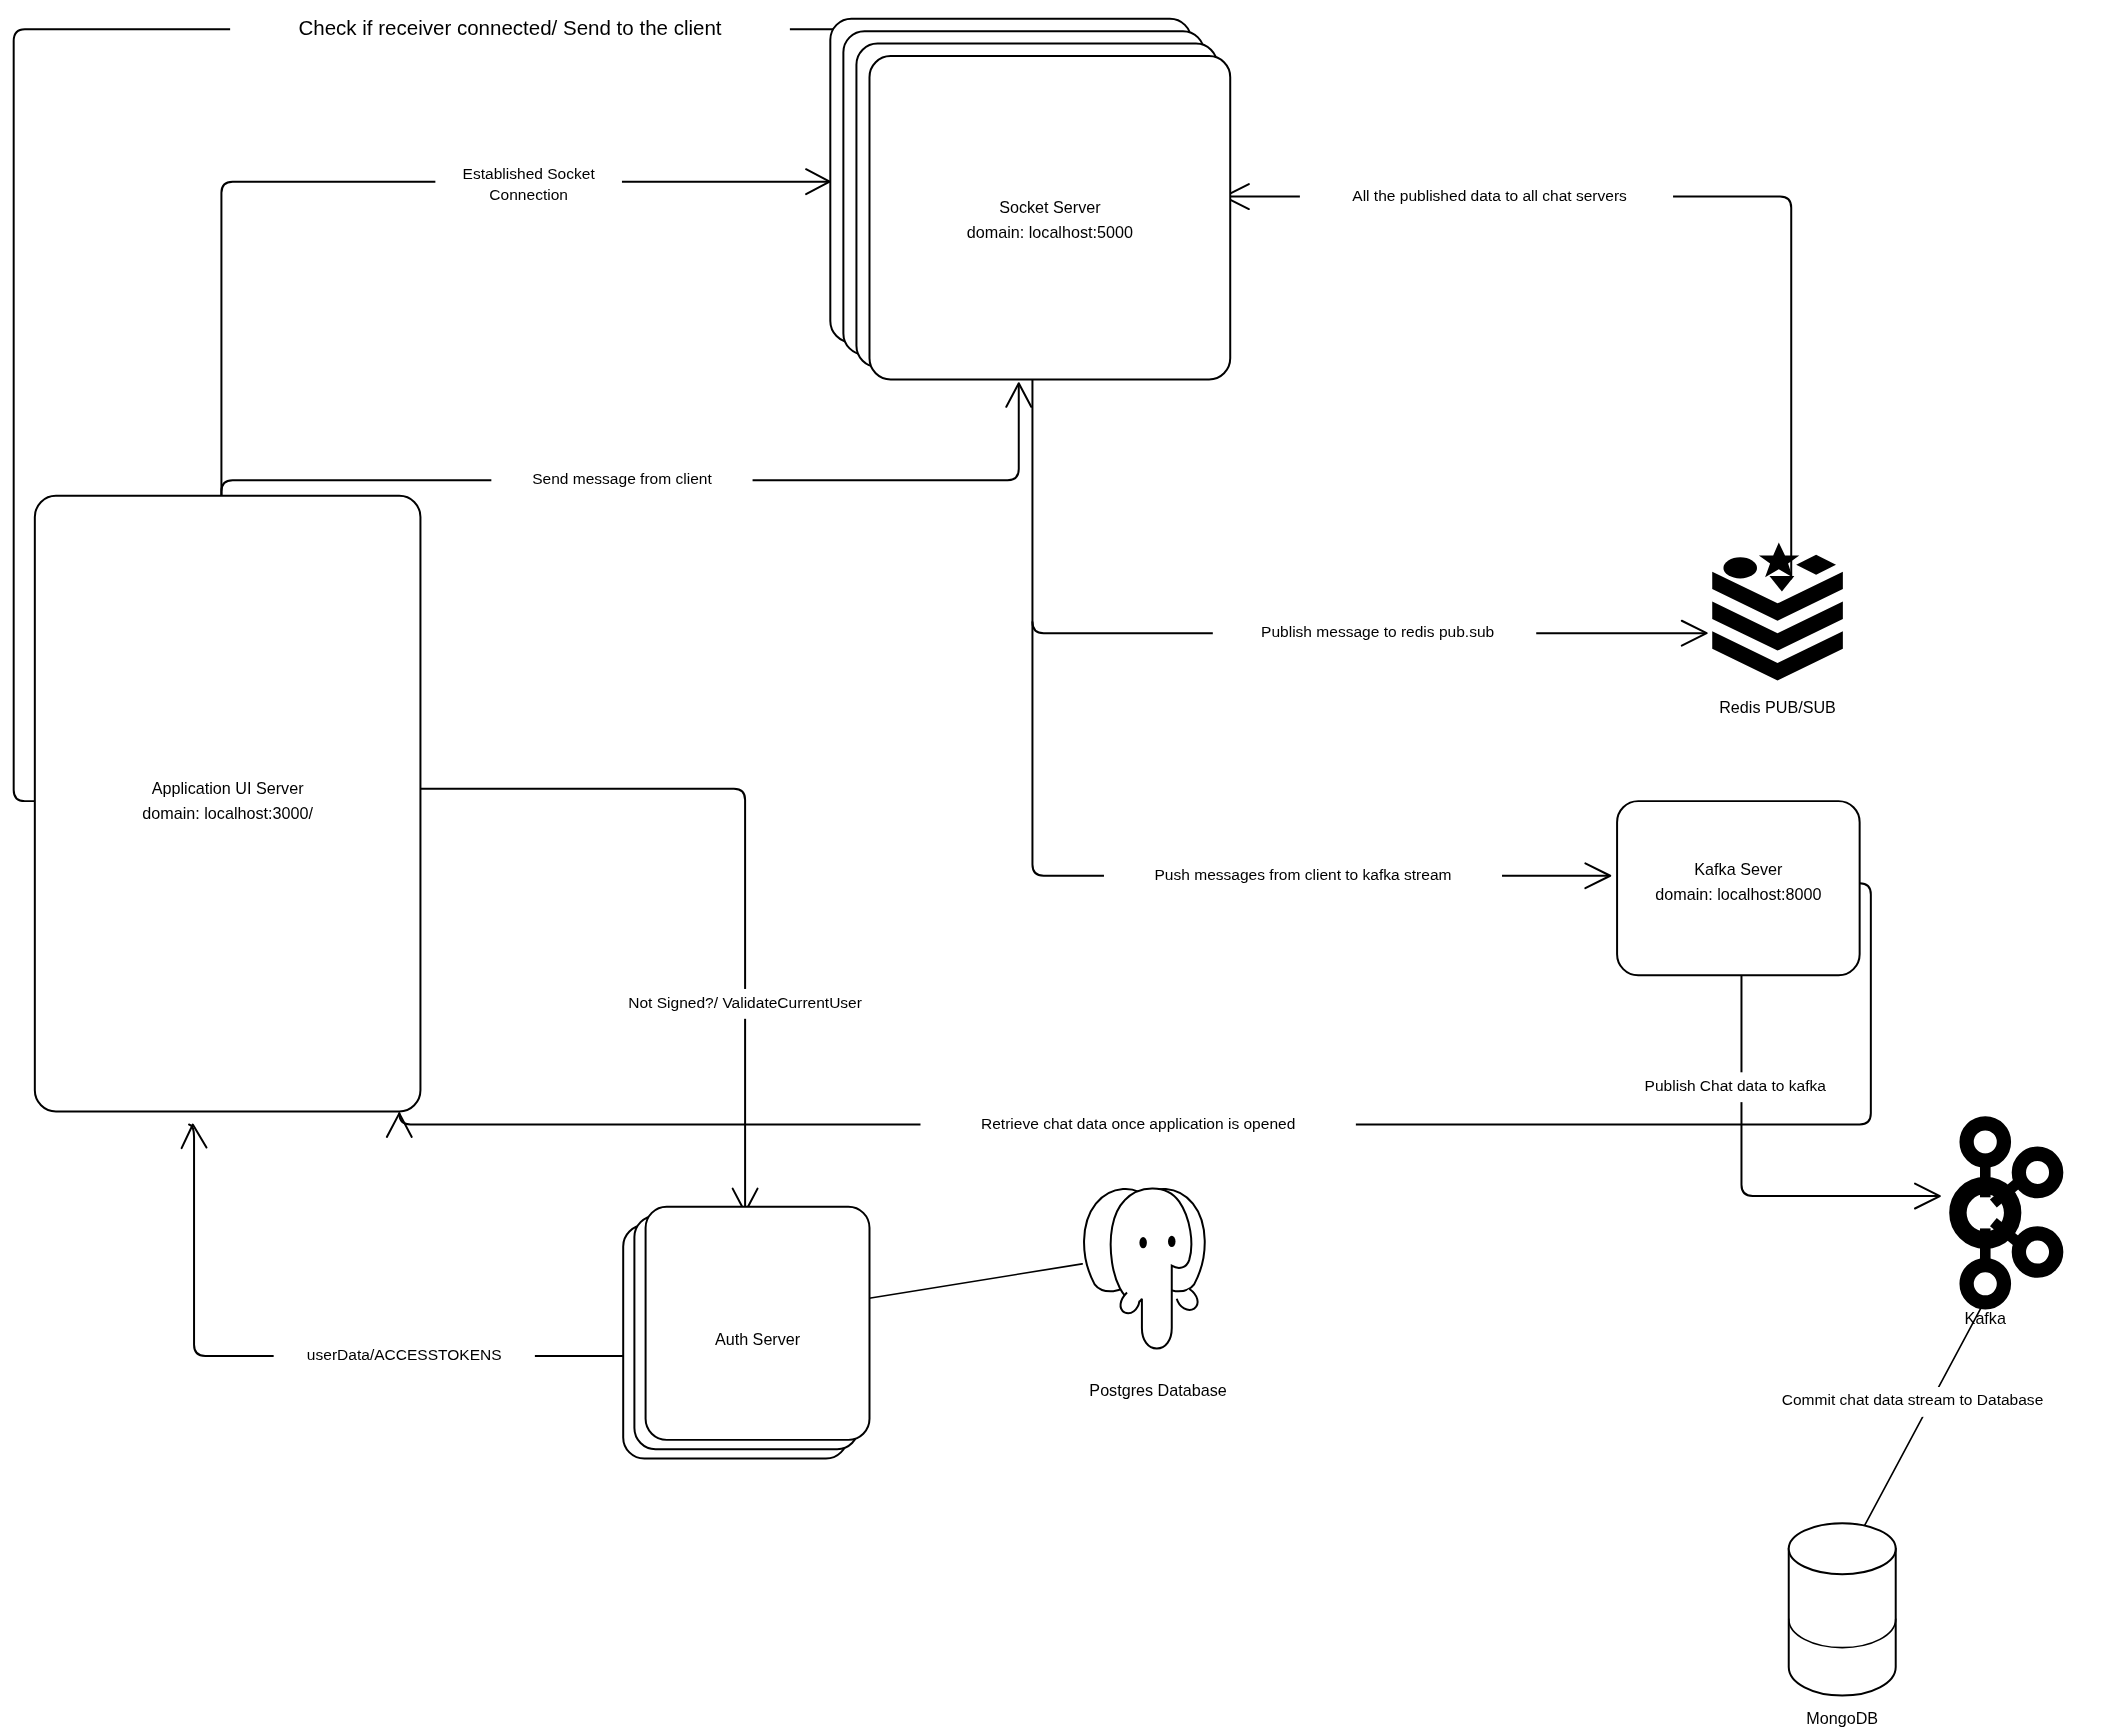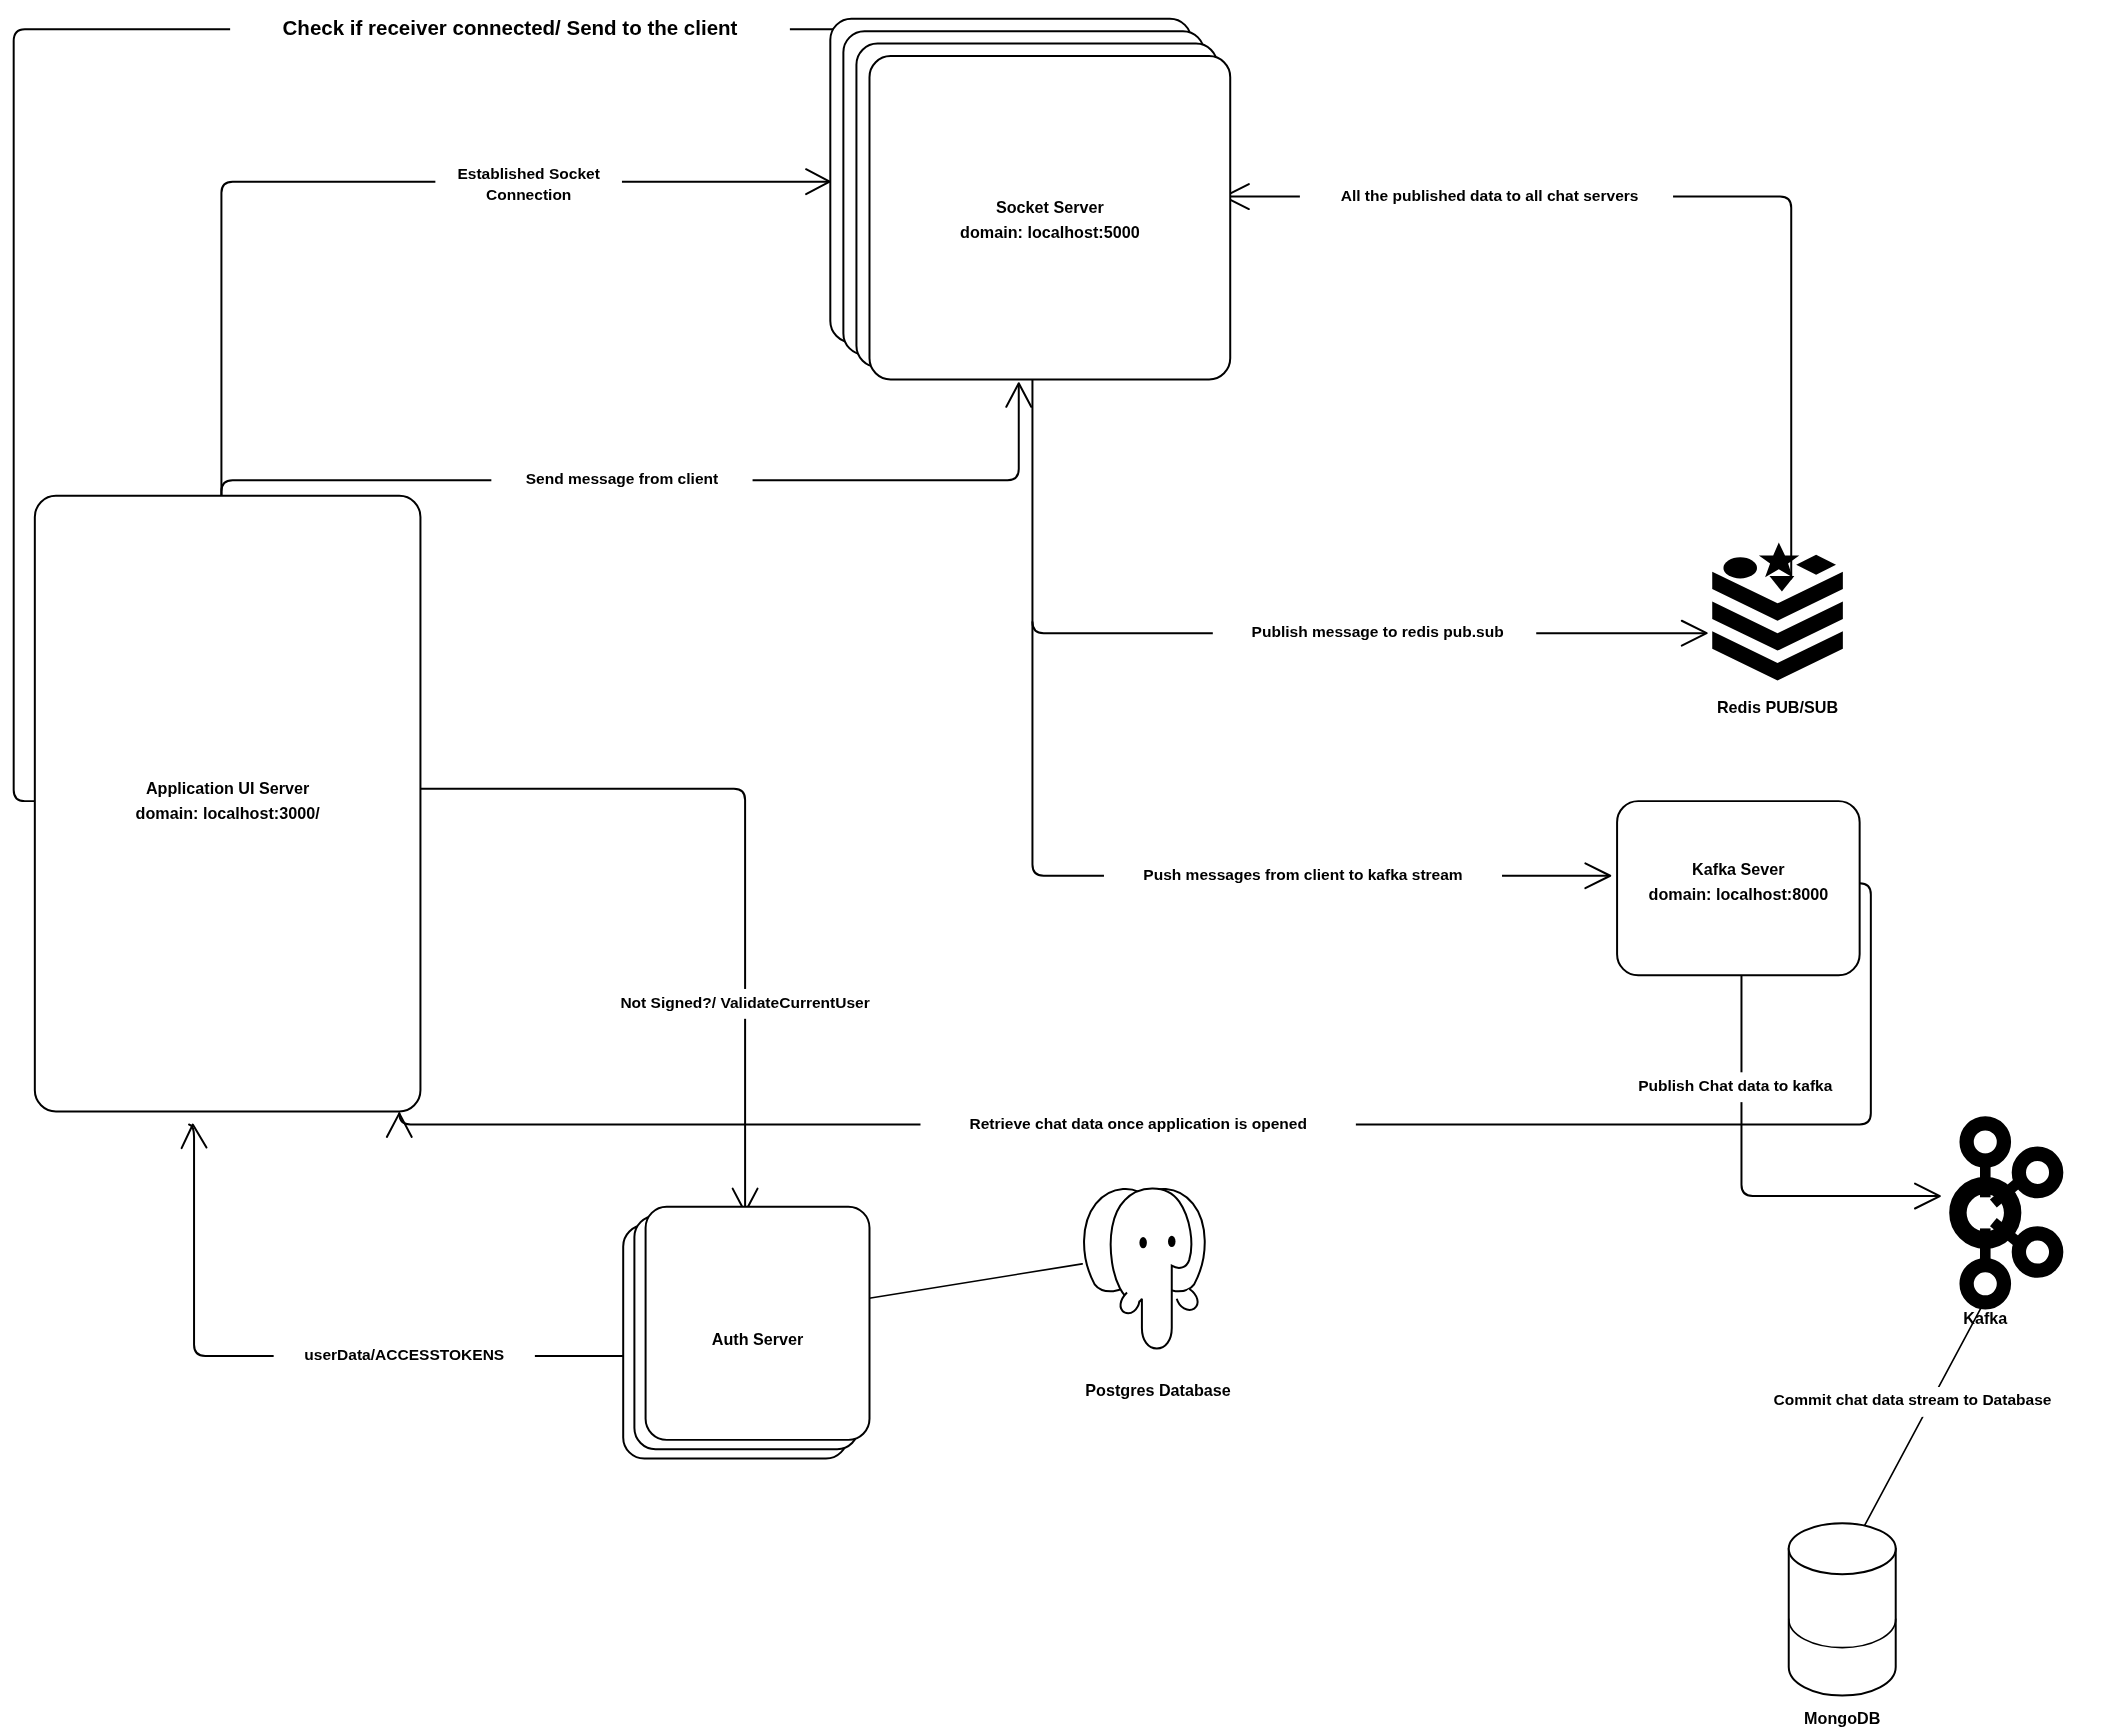--- a/index.html
+++ b/index.html
@@ -14,21 +14,20 @@
     height: 1731px;
     overflow: hidden;
     position: relative;
   }
   #diagram-root {
     position: absolute;
     top: 0;
     left: 0;
     width: 2119px;
     height: 1370px;
-    font-weight: bold;
   }
   svg.canvas {
     display: block;
     width: 2119px;
     height: 1731px;
   }
   .edge {
     fill: none;
     stroke: #000000;
     stroke-width: 3.2;

